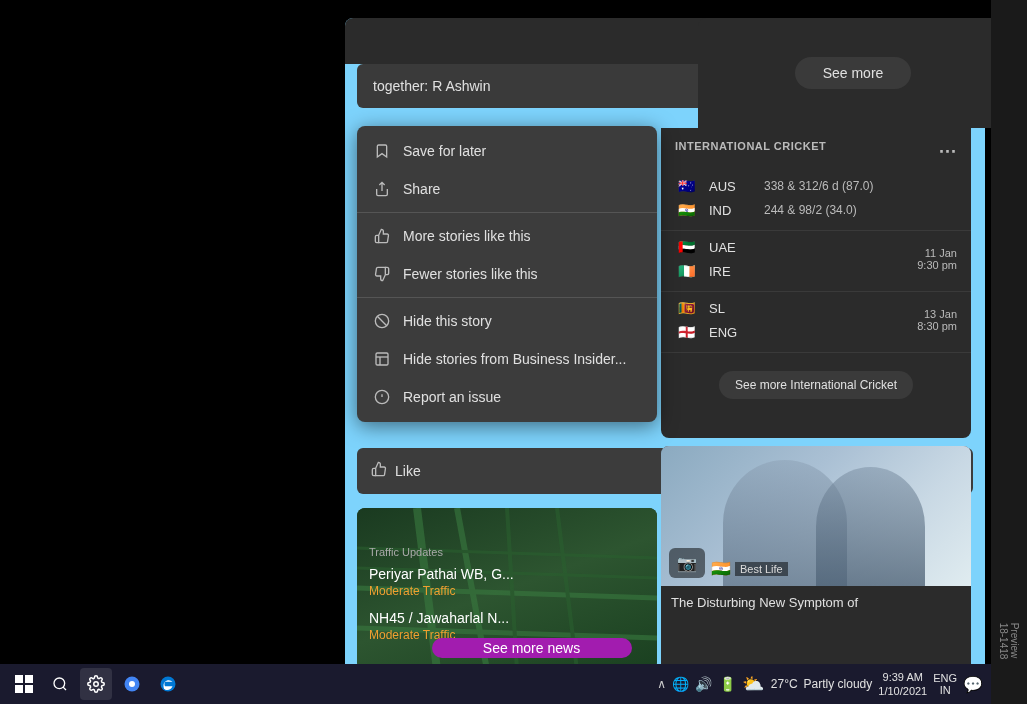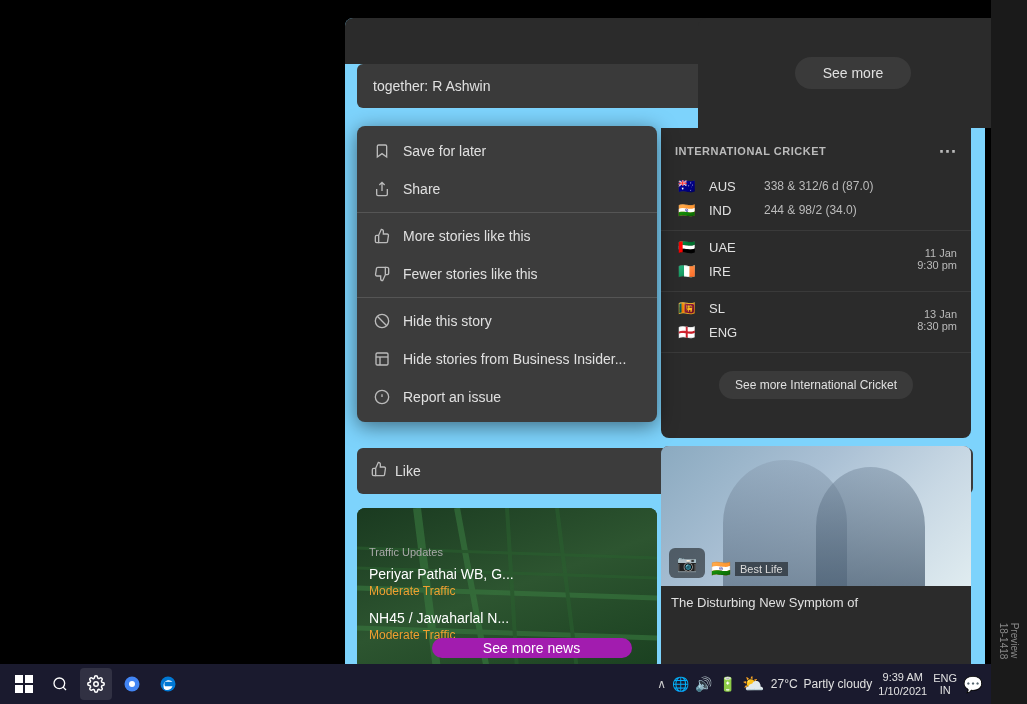--- a/index.html
+++ b/index.html
@@ -79,21 +79,21 @@
       display: flex;
       align-items: center;
       justify-content: center;
       color: #bbb;
       font-size: 16px;
       flex-shrink: 0;
     }
 
     .cricket-header {
       display: flex;
-      align-items: center;
+      align-items: flex-start;
       justify-content: space-between;
       padding: 12px 14px 8px;
       color: #bbb;
       font-size: 11px;
       font-weight: 600;
       letter-spacing: 0.5px;
       gap: 8px;
     }
 
     .cricket-match {

